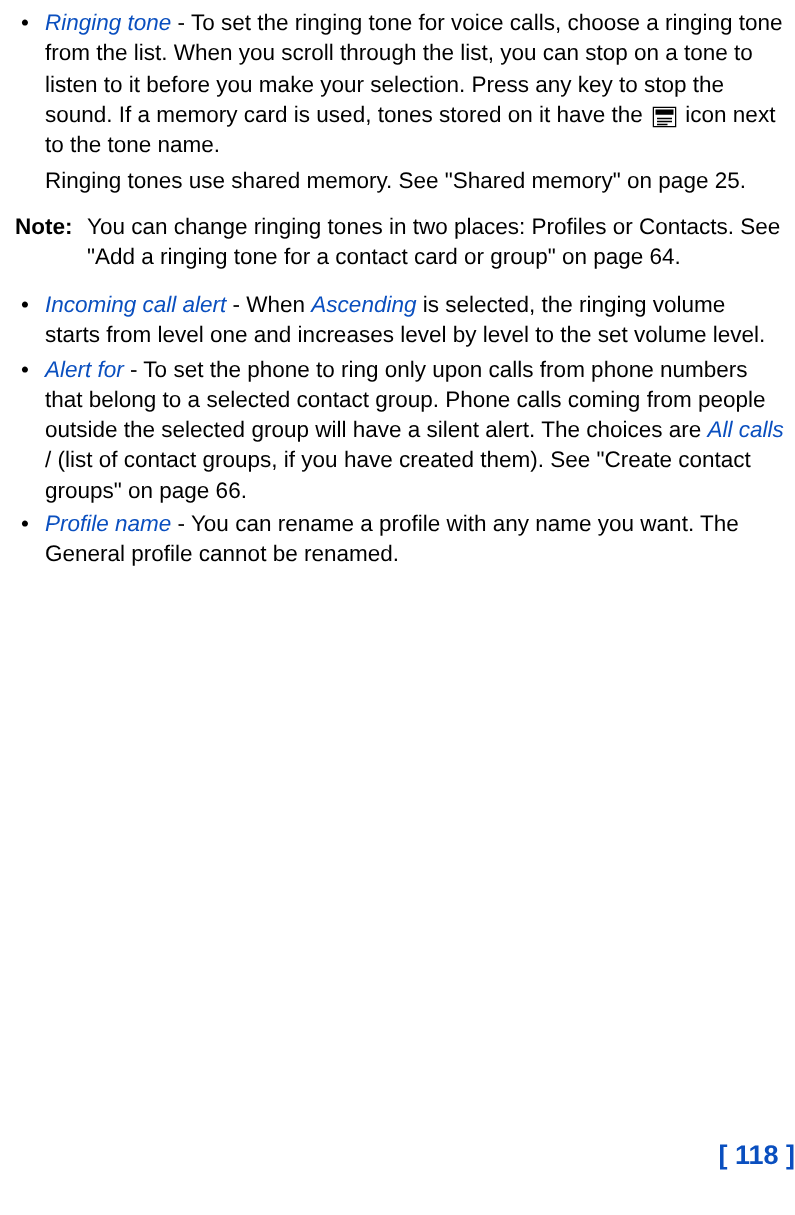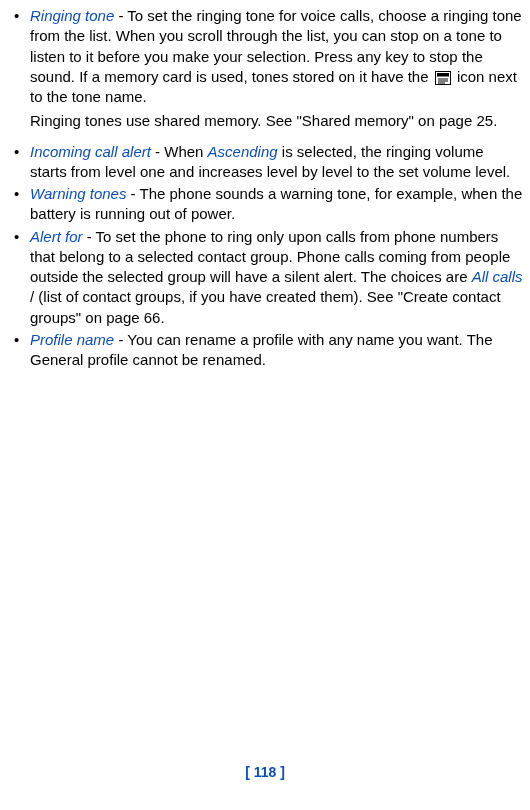--- a/index.html
+++ b/index.html
@@ -45,21 +45,21 @@
     font-weight: 500;
   }
   .inline-term {
     color: #0a4fbf;
     font-style: italic;
     font-weight: 500;
   }
   .indent-follow {
     padding-left: 20px;
     margin-top: 4px;
-    margin-bottom: 10px;
+    margin-bottom: 0;
   }
   .note-block {
     margin: 10px 0 12px 0;
     padding-left: 48px;
     position: relative;
   }
   .note-label {
     position: absolute;
     left: 0;
     top: 0;
@@ -71,24 +71,24 @@
     height: 14px;
     vertical-align: text-bottom;
     margin: 0 2px;
   }
   .card-icon svg { display: block; }
   .footer-page {
     position: absolute;
     bottom: 28px;
     left: 0;
     width: 530px;
-    text-align: center;
+    text-align: right;
     color: #0a4fbf;
     font-weight: 600;
-    font-size: 14px;
+    font-size: 18px;
   }
 </style>
 </head>
 <body>
 <div class="page">
 
 <ul class="bullets">
   <li>
     <span class="term">Ringing tone</span><span> - To set the ringing tone for voice calls, choose a ringing tone from the list. When you scroll through the list, you can stop on a tone to listen to it before you make your selection. Press any key to stop the sound. If a memory card is used, tones stored on it have the </span><span class="card-icon">
       <svg viewBox="0 0 16 14" width="16" height="14">
@@ -97,27 +97,28 @@
         <line x1="3" y1="8" x2="13" y2="8" stroke="#000" stroke-width="1"></line>
         <line x1="3" y1="10" x2="13" y2="10" stroke="#000" stroke-width="1"></line>
         <line x1="3" y1="12" x2="10" y2="12" stroke="#000" stroke-width="1"></line>
       </svg>
     </span><span> icon next to the tone name.</span>
   </li>
 </ul>
 
 <div class="indent-follow">Ringing tones use shared memory.  See "Shared memory" on page 25.</div>
 
+<div class="note-block">
+  <span class="note-label">Note:</span>
+  <span>You can change ringing tones in two places: Profiles or Contacts. See "Add a ringing tone for a contact card or group" on page 64.</span>
+</div>
 
 <ul class="bullets">
   <li>
     <span class="term">Incoming call alert</span><span> - When </span><span class="inline-term">Ascending</span><span> is selected, the ringing volume starts from level one and increases level by level to the set volume level.</span>
-  </li>
-  <li>
-    <span class="term">Warning tones</span><span> - The phone sounds a warning tone, for example, when the battery is running out of power.</span>
   </li>
   <li>
     <span class="term">Alert for</span><span> - To set the phone to ring only upon calls from phone numbers that belong to a selected contact group. Phone calls coming from people outside the selected group will have a silent alert. The choices are </span><span class="inline-term">All calls</span><span> / (list of contact groups, if you have created them). See "Create contact groups" on page 66.</span>
   </li>
   <li>
     <span class="term">Profile name</span><span> - You can rename a profile with any name you want. The General profile cannot be renamed.</span>
   </li>
 </ul>
 
 <div class="footer-page">[ 118 ]</div>

